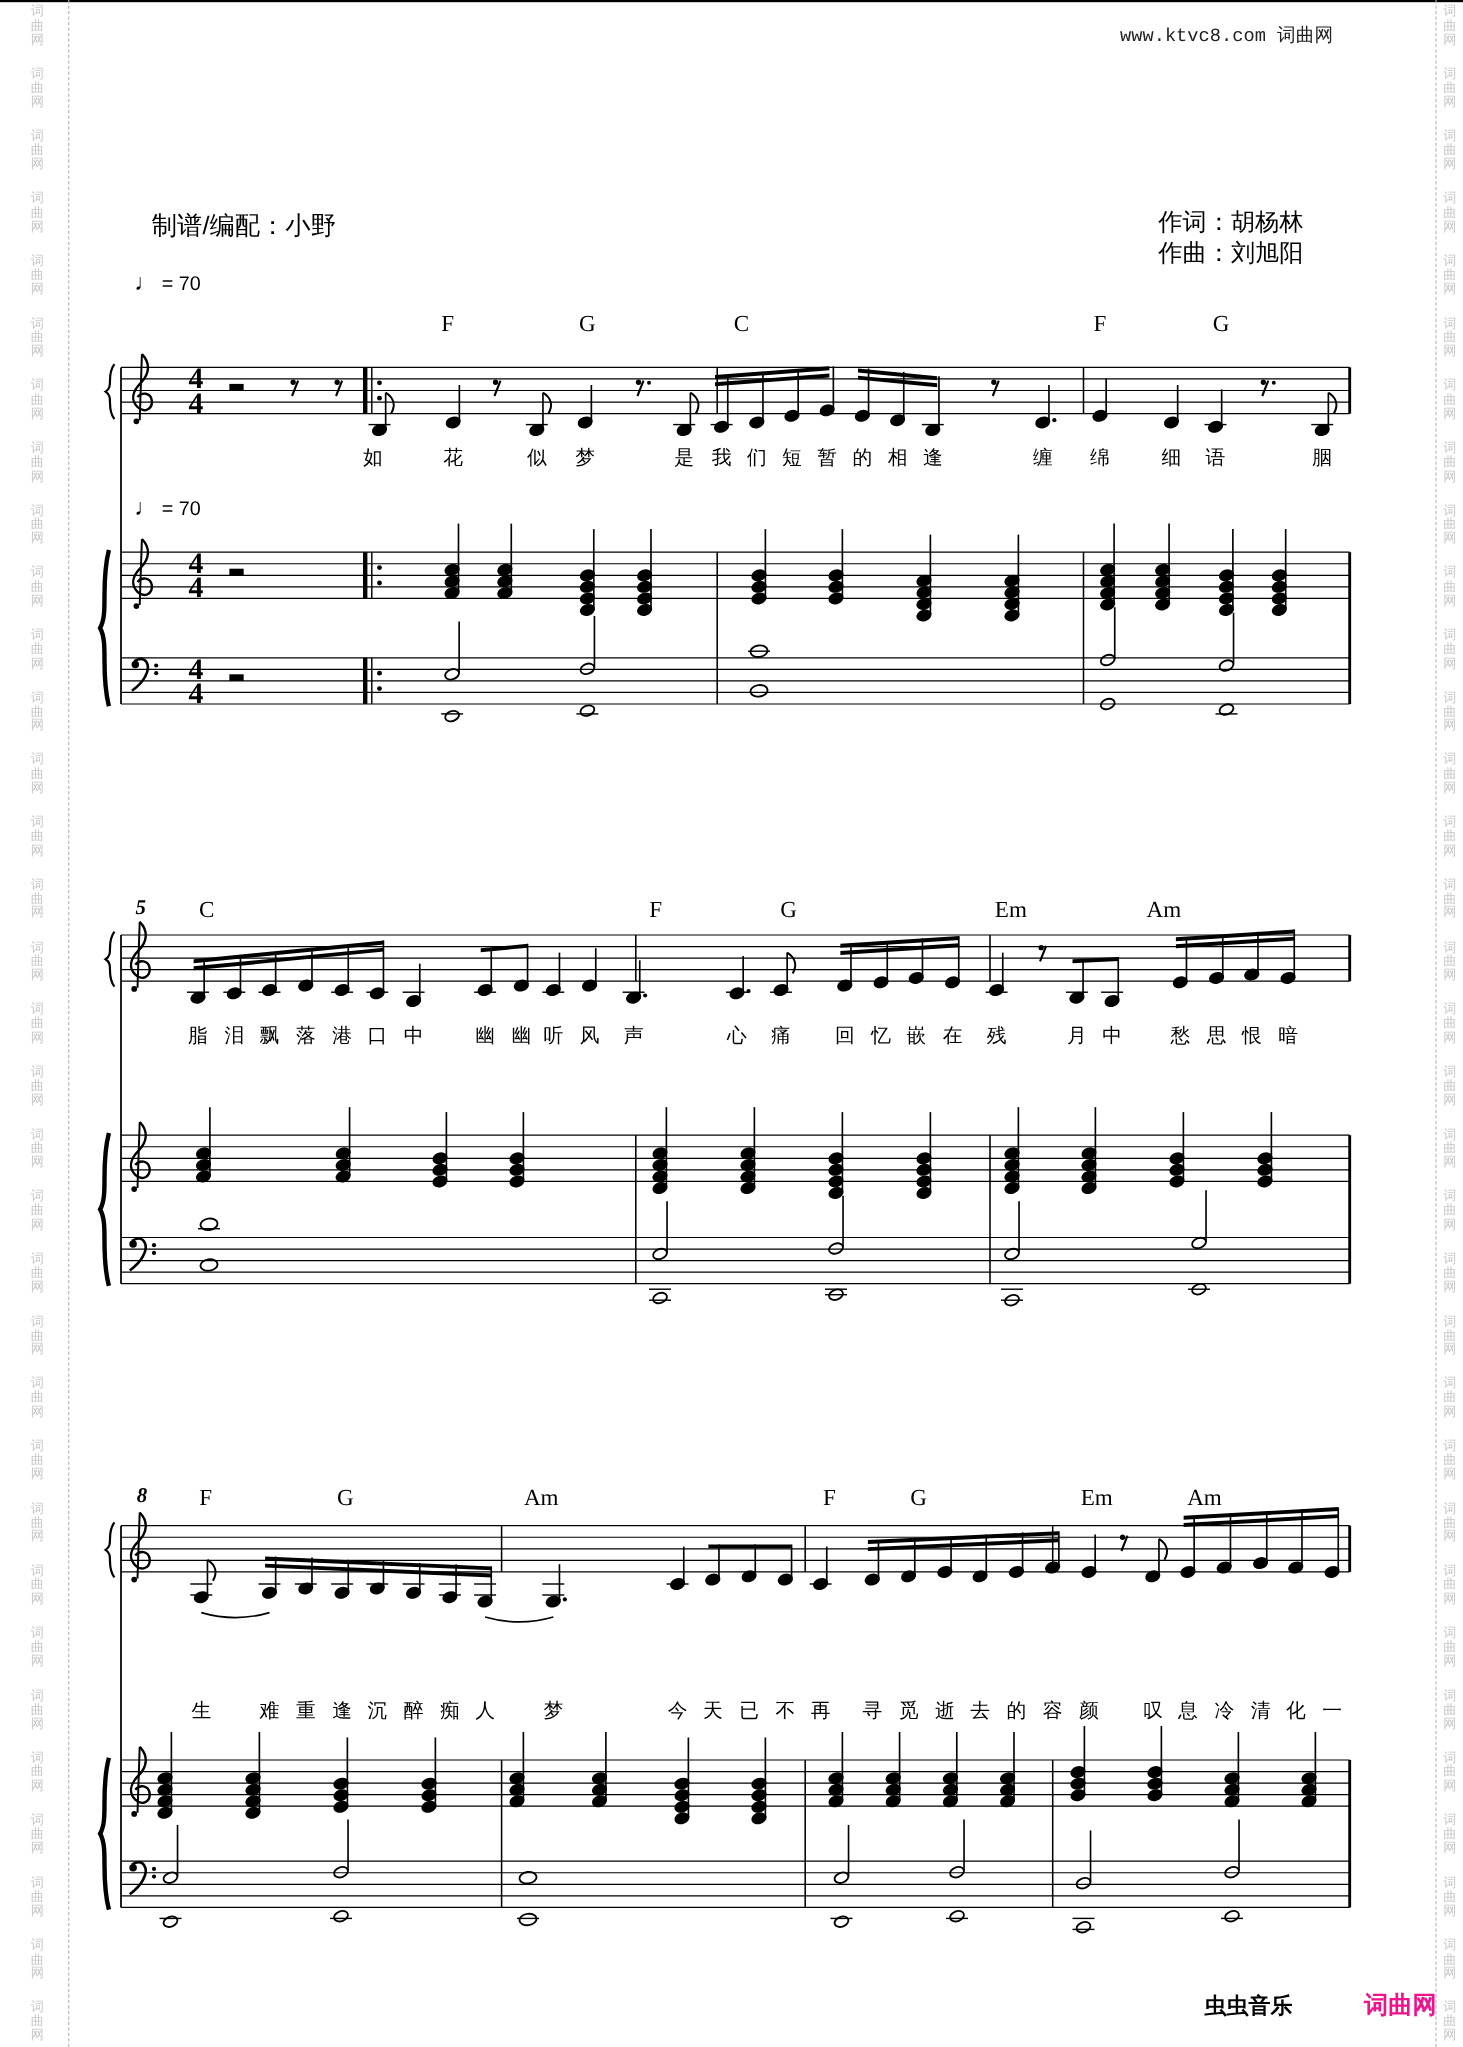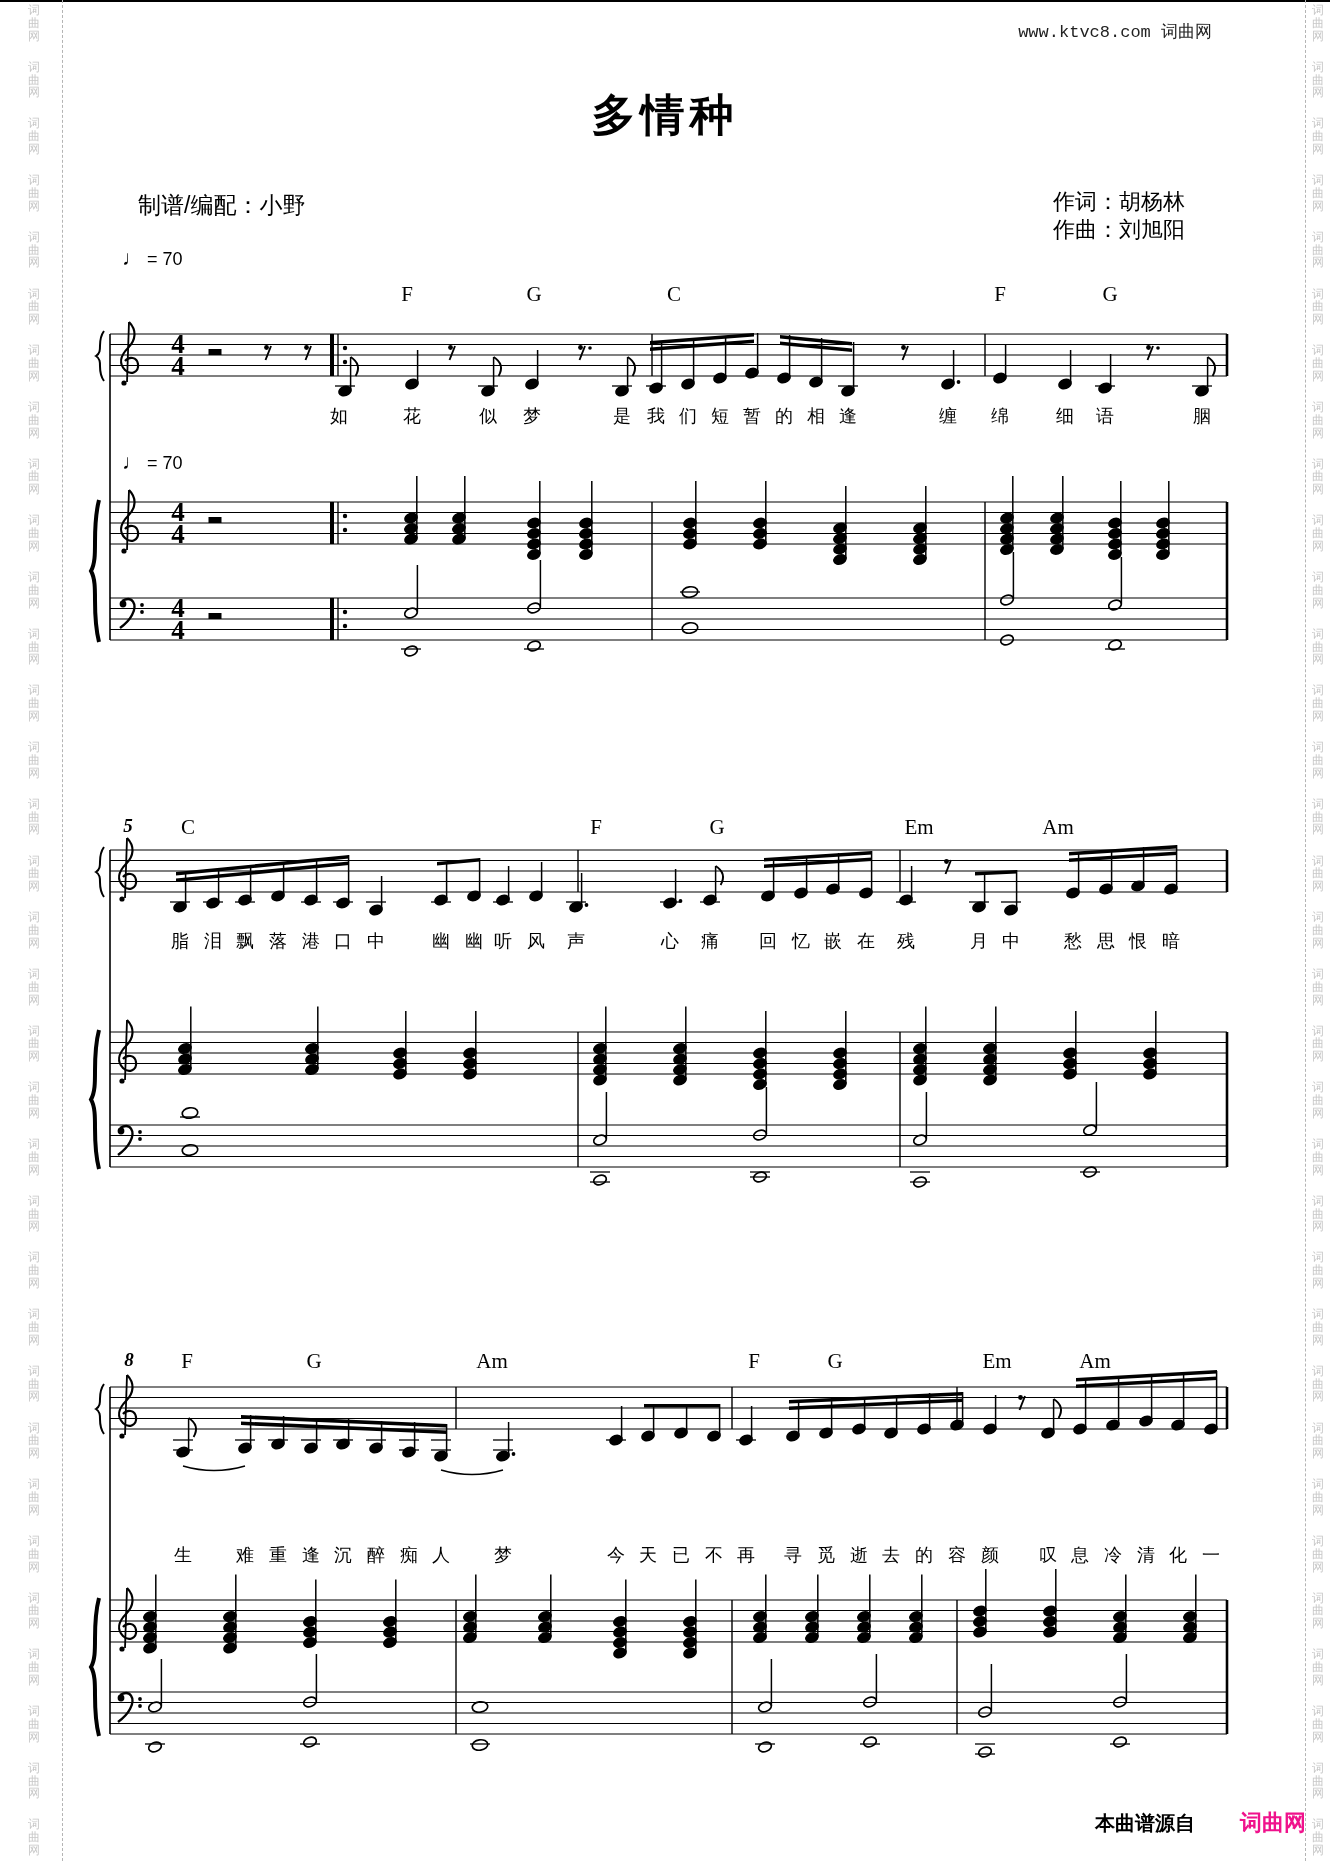--- a/index.html
+++ b/index.html
@@ -233,21 +233,20 @@
       <span class="wm-char" style="top: 1761.7px; left: 10px; color: rgb(200, 200, 200);">词</span>
       <span class="wm-char" style="top: 1774.5px; left: 10px; color: rgb(200, 200, 200);">曲</span>
       <span class="wm-char" style="top: 1787.3px; left: 10px; color: rgb(200, 200, 200);">网</span>
       <span class="wm-char" style="top: 1818.4px; left: 10px; color: rgb(200, 200, 200);">词</span>
       <span class="wm-char" style="top: 1831.2px; left: 10px; color: rgb(200, 200, 200);">曲</span>
       <span class="wm-char" style="top: 1844px; left: 10px; color: rgb(200, 200, 200);">网</span>
     </div>
 
   <div class="wm-top">www.ktvc8.com 词曲网</div>
 
-  <div class="title">多情种</div>
   <div class="credit-left">制谱/编配：小野</div>
   <div class="credit-right">
     <div>作词：胡杨林</div>
     <div>作曲：刘旭阳</div>
   </div>
 
   <div class="tempo" style="left:122px;top:246px">
     <span class="q">♩</span><span>= 70</span>
   </div>
   <div class="tempo" style="left:122px;top:450px">
@@ -948,15 +947,15 @@
         <span style="left: 990px; top: 1543px;">颜</span>
         <span style="left: 1048px; top: 1543px;">叹</span>
         <span style="left: 1080px; top: 1543px;">息</span>
         <span style="left: 1113px; top: 1543px;">冷</span>
         <span style="left: 1146px; top: 1543px;">清</span>
         <span style="left: 1178px; top: 1543px;">化</span>
         <span style="left: 1211px; top: 1543px;">一</span>
       </div>
     </div>
 
-  <div class="footer-src">本曲谱源自</div>
+  <div class="footer-src">虫虫音乐</div>
   <div class="footer-brand" style="color: rgb(240, 18, 140);">词曲网</div>
 </div>
 
 </body></html>

